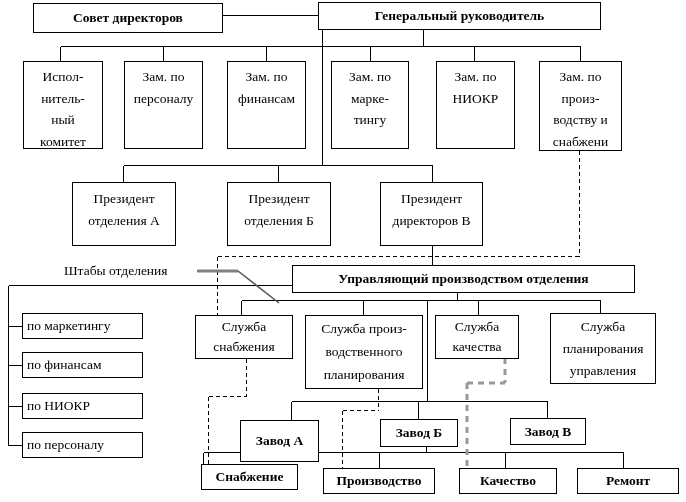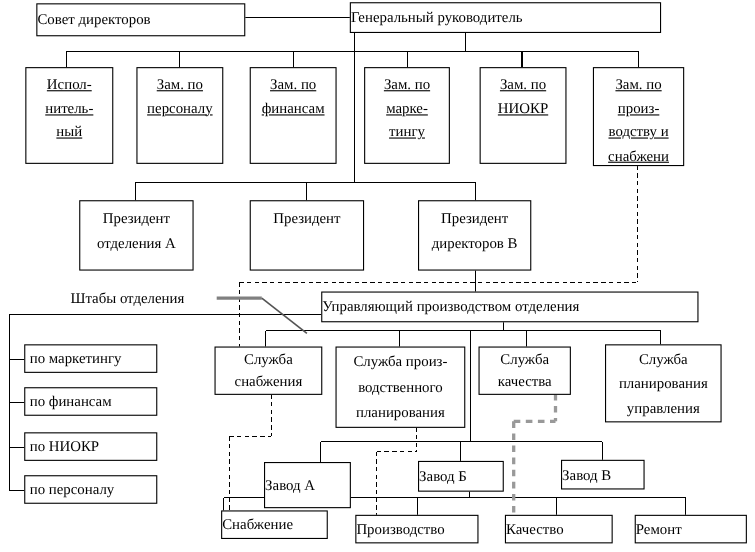--- a/index.html
+++ b/index.html
@@ -17,22 +17,22 @@
   .box{
     position:absolute;box-sizing:border-box;
     background:var(--bg,#fff);
     border:1px solid var(--line,#000);
     color:var(--ink,#000);
     text-align:center;
     font-size:13.5px;
     line-height:20px;
   }
   .ln{display:block;}
-  .cflex{display:flex;align-items:center;}
-  .topal{padding-top:4px;line-height:21.5px;text-decoration:underline;}
+  .cflex{display:flex;align-items:center;justify-content:center;font-weight:bold;}
+  .topal{padding-top:4px;line-height:21.5px;}
   .pres{padding-top:5px;line-height:22px;}
   .leftal{display:flex;align-items:center;text-align:left;padding-left:4px;}
   .svc2{display:flex;flex-direction:column;justify-content:center;line-height:20px;}
   .svc3{line-height:23px;padding-top:1px;}
   .svc3b{line-height:22px;padding-top:2px;}
   .floatlabel{
     position:absolute;color:var(--ink,#000);
     font-size:13.5px;white-space:nowrap;
   }
 </style>
@@ -74,20 +74,21 @@
     <span>Совет директоров</span>
   </div>
   <div class="box cflex" style="left:318px;top:2px;width:283px;height:28px">
     <span>Генеральный руководитель</span>
   </div>
 
   <div class="box topal" style="left:23px;top:61px;width:80px;height:88px">
     <span class="ln">Испол-</span>
     <span class="ln">нитель-</span>
     <span class="ln">ный</span>
+    <span class="ln">комитет</span>
   </div>
   <div class="box topal" style="left:124px;top:61px;width:79px;height:88px">
     <span class="ln">Зам. по</span>
     <span class="ln">персоналу</span>
   </div>
   <div class="box topal" style="left:227px;top:61px;width:79px;height:88px">
     <span class="ln">Зам. по</span>
     <span class="ln">финансам</span>
   </div>
   <div class="box topal" style="left:331px;top:61px;width:78px;height:88px">
@@ -105,20 +106,21 @@
     <span class="ln">водству и</span>
     <span class="ln">снабжени</span>
   </div>
 
   <div class="box pres" style="left:72px;top:182px;width:104px;height:64px">
     <span class="ln">Президент</span>
     <span class="ln">отделения А</span>
   </div>
   <div class="box pres" style="left:227px;top:182px;width:104px;height:64px">
     <span class="ln">Президент</span>
+    <span class="ln">отделения Б</span>
   </div>
   <div class="box pres" style="left:380px;top:182px;width:103px;height:64px">
     <span class="ln">Президент</span>
     <span class="ln">директоров В</span>
   </div>
 
   <div class="floatlabel" style="left:64px;top:263px">Штабы отделения</div>
 
   <div class="box cflex" style="left:292px;top:265px;width:343px;height:28px">
     <span>Управляющий производством отделения</span>

